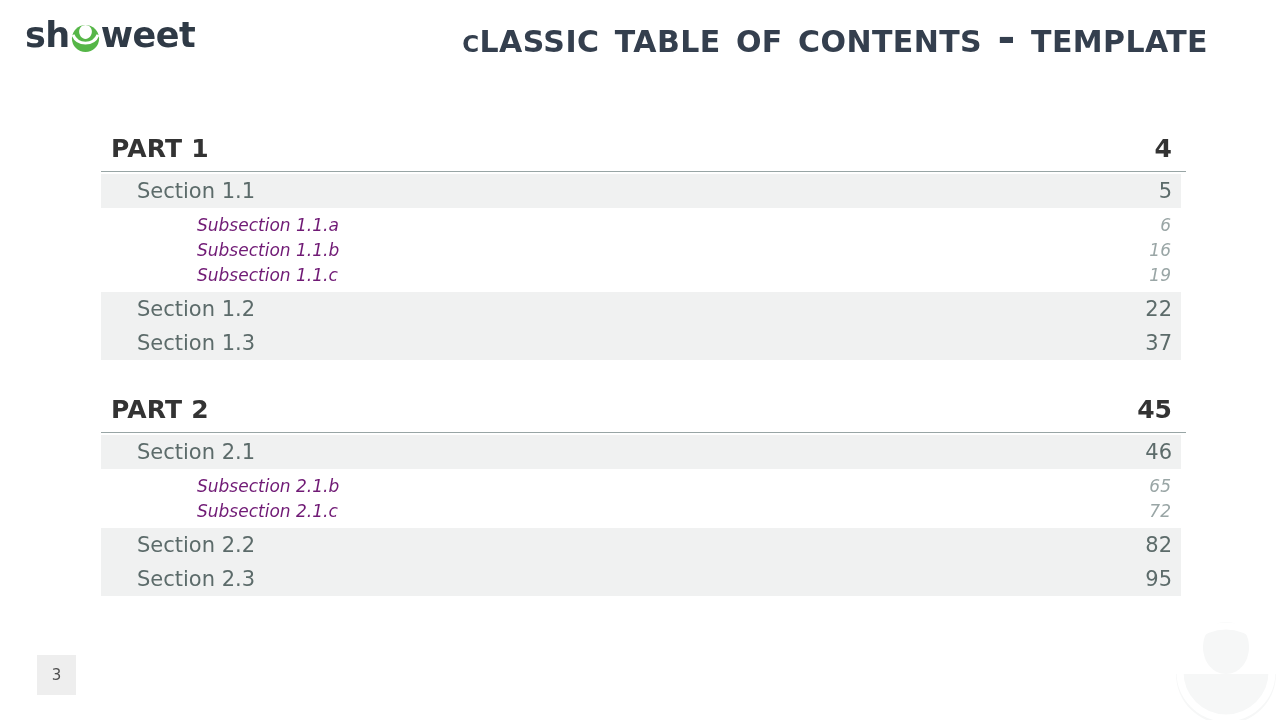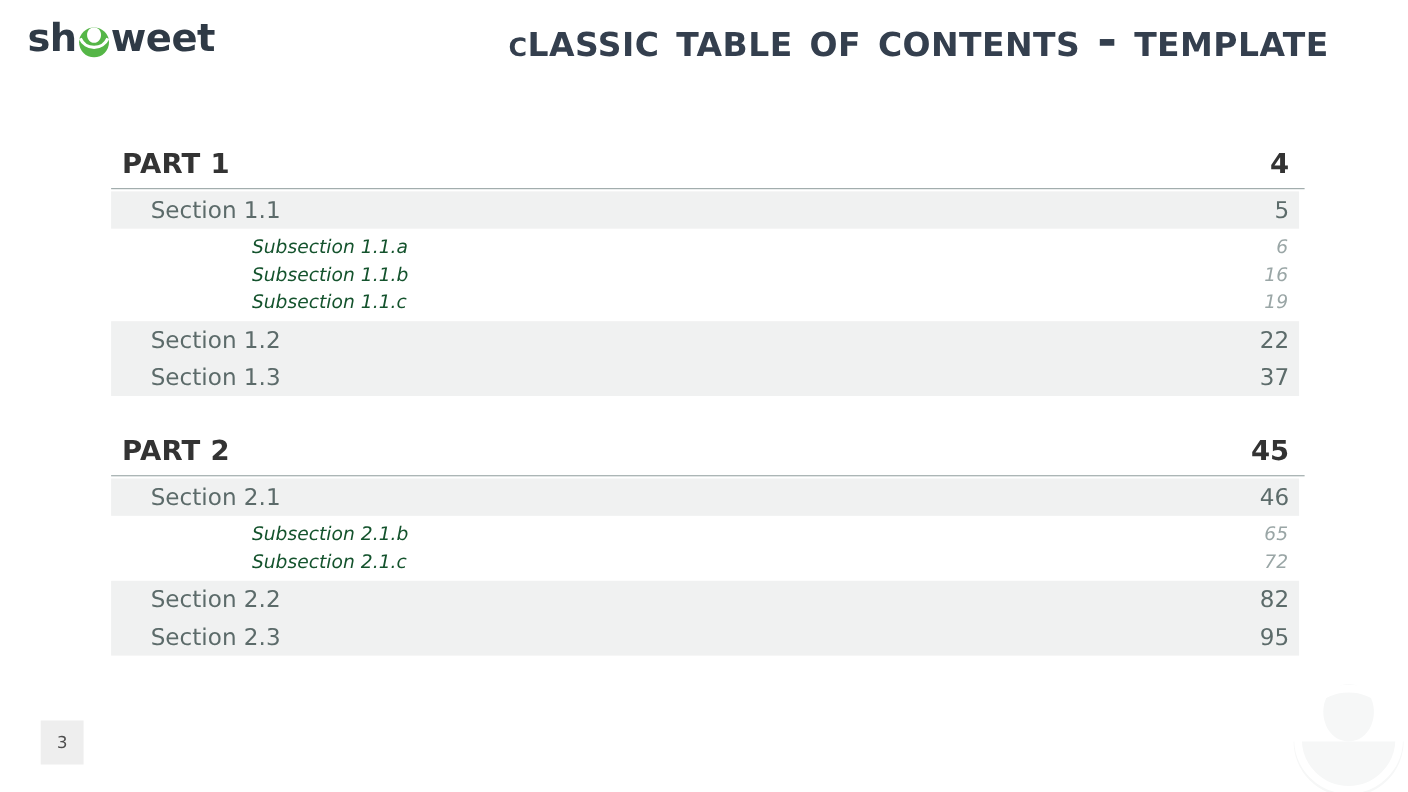--- a/index.html
+++ b/index.html
@@ -153,22 +153,21 @@
 
   .subsection-row {
     height: 25px;
     padding: 0 10px 0 96px;
     align-items: center;
   }
   .subsection-row .label {
     font-family: "DejaVu Sans", sans-serif;
     font-style: italic;
     font-size: 17px;
-    color: #14532d;
-    margin-left: 32px;
+    color: #701a75;
   }
   .subsection-row .page {
     font-family: "DejaVu Sans", sans-serif;
     font-style: italic;
     font-size: 17px;
     color: #9aa6a6;
   }
 
   .subgroup { padding: 4px 0 5px 0; }
 

